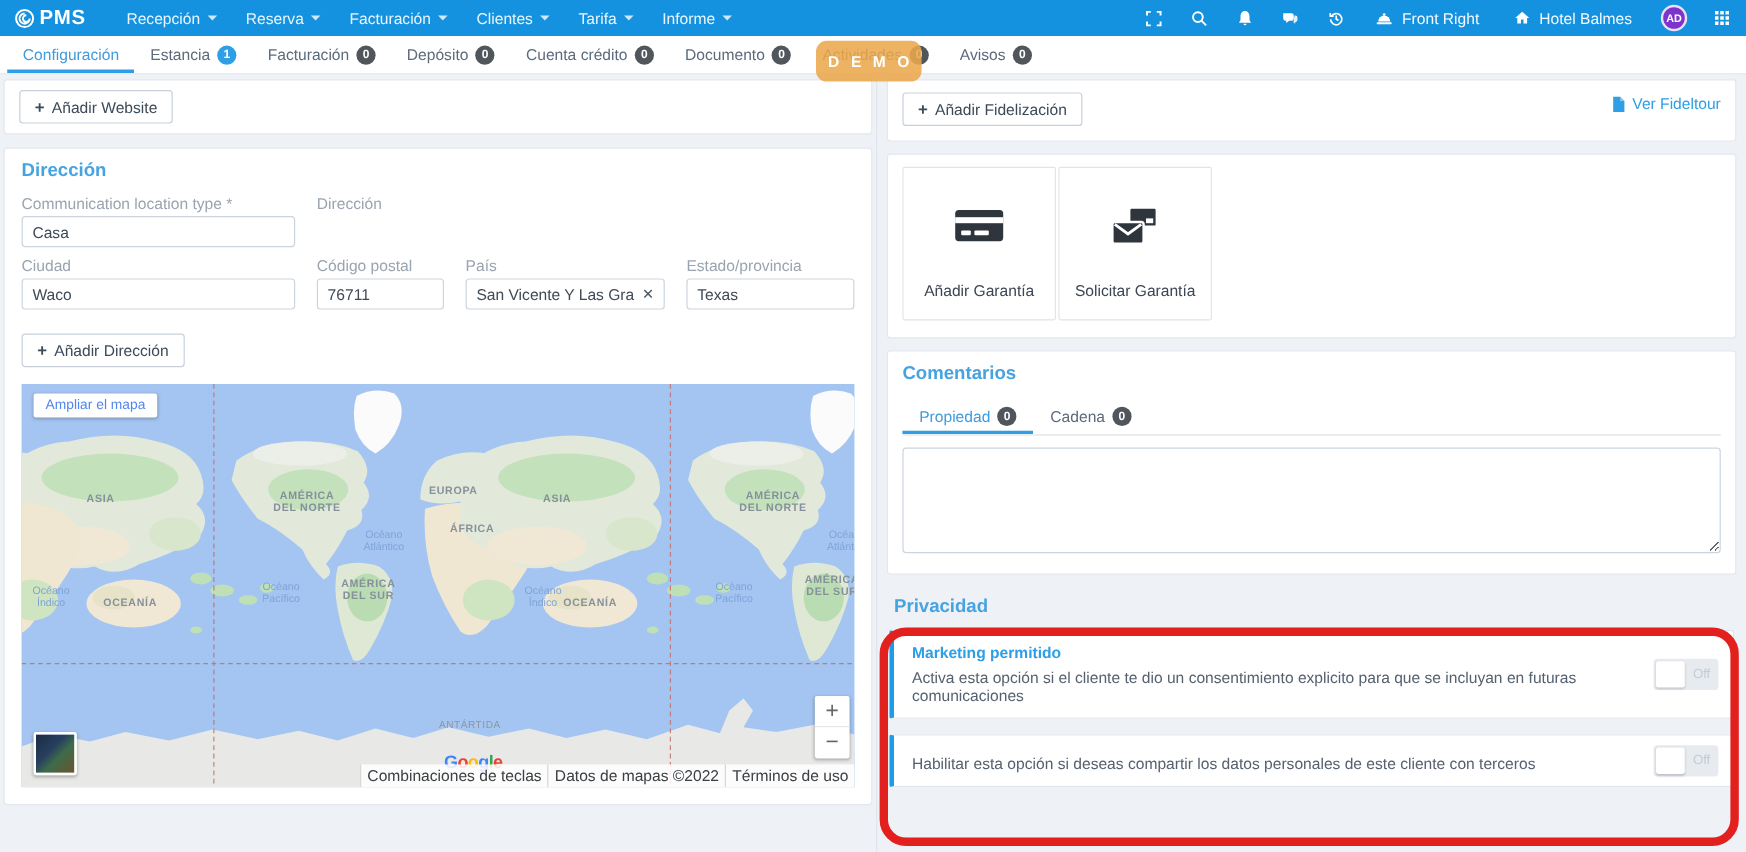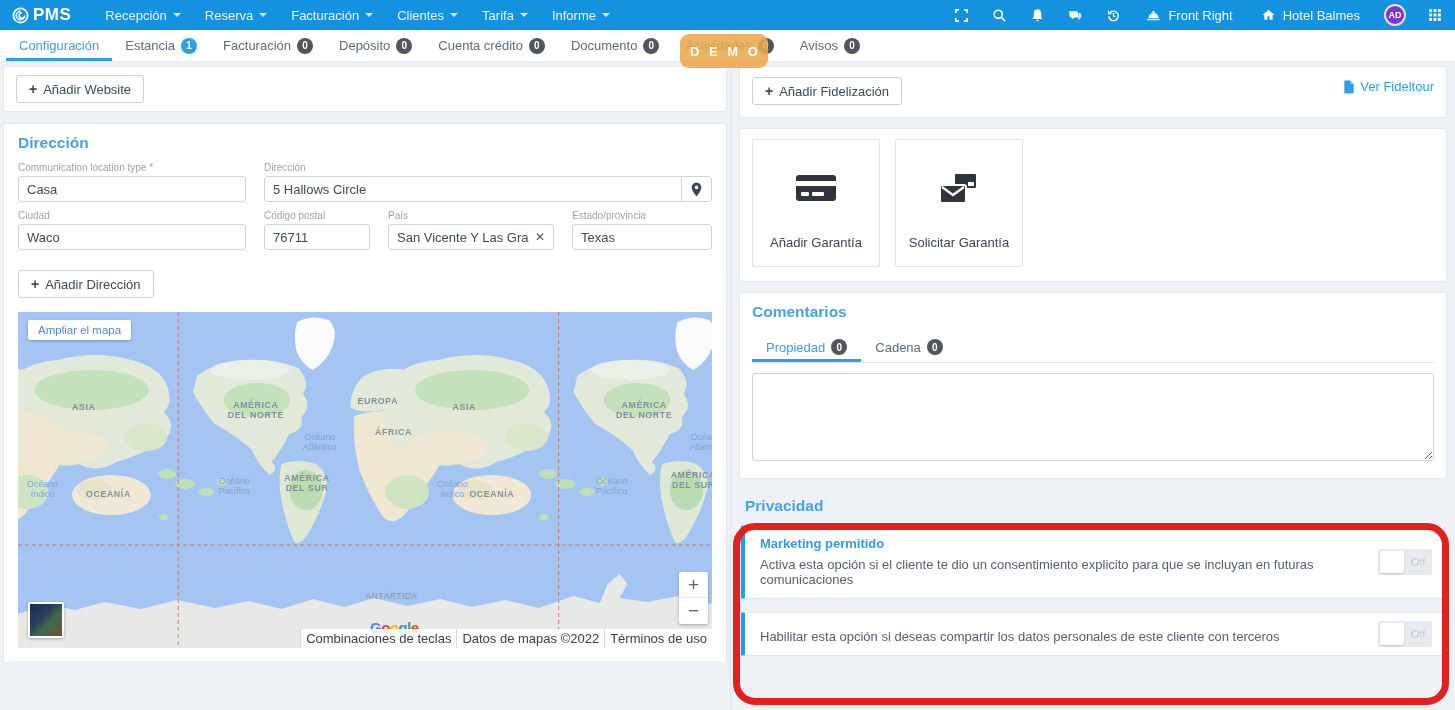--- a/index.html
+++ b/index.html
@@ -38,21 +38,21 @@
   .btn { display:inline-flex; align-items:center; gap:6px; background:#fff; border:1px solid #c8d1db; border-radius:3px; height:28px; padding:0 12px; font-size:13px; color:#3c4a59; cursor:pointer; font-family:inherit; }
   .plus { font-weight:bold; font-size:14px; color:#3c4a59; }
 
   
   .website-card { padding:8px 12px; margin-bottom:11px; }
   .address-card { padding:10px 14px 14px; }
   .address-card h3.sec { margin-bottom:10px; }
   .frow { display:grid; gap:18px; margin-bottom:8px; }
   .frow1 { grid-template-columns:228px 1fr; }
   .frow2 { grid-template-columns:228px 106px 166px 1fr; }
-  .flabel { font-size:10px; color:#9aa4b0; margin-bottom:3px; display:block; }
+  .flabel { font-size:13px; color:#9aa4b0; margin-bottom:3px; display:block; }
   .finput { width:100%; height:26px; border:1px solid #ccd5df; border-radius:3px; padding:0 8px; font-size:13px; color:#3f4a56; font-family:inherit; background:#fff; }
   .igroup { display:flex; align-items:stretch; border:1px solid #ccd5df; border-radius:3px; height:26px; background:#fff; }
   .igroup .finput { border:none; height:24px; flex:1; }
   .pin-btn { width:30px; display:flex; align-items:center; justify-content:center; border-left:1px solid #ccd5df; cursor:pointer; background:#fff; border-radius:0 3px 3px 0; }
   .clearable { display:flex; align-items:center; border:1px solid #ccd5df; border-radius:3px; height:26px; padding:0 8px; gap:6px; background:#fff; }
   .clearable .val { flex:1; white-space:nowrap; overflow:hidden; }
   .clear-x { color:#4a5560; font-weight:bold; cursor:pointer; font-size:12px; }
   .addr-btn { margin-top:12px; }
 
   
@@ -70,21 +70,21 @@
   .google-logo { position:absolute; left:352px; bottom:12px; font-size:15px; font-weight:bold; letter-spacing:-.5px; cursor:pointer; }
   .map-attr { position:absolute; right:0; bottom:0; display:flex; font-size:13px; color:#3c4043; }
   .map-attr span { background:rgba(255,255,255,.85); padding:2px 5px; border-left:1px solid #d7d7d7; cursor:pointer; }
 
   
   .fid-card { padding:10px 12px 12px; margin-bottom:10px; position:relative; }
   .fid-card h3.sec { margin-bottom:14px; }
   .fid-link { position:absolute; right:12px; top:12px; color:#2e9fe4; font-size:13px; display:flex; align-items:center; gap:5px; cursor:pointer; }
   .gar-card { padding:10px 12px 14px; margin-bottom:10px; }
   .gar-card h3.sec { margin-bottom:12px; }
-  .gcards { display:flex; gap:15px; }
+  .gcards { display:flex; gap:2px; }
   .gcard { width:128px; height:128px; border:1px solid #dfe5ec; border-radius:2px; display:flex; flex-direction:column; align-items:center; cursor:pointer; background:#fff; }
   .gcard .gicon { flex:1; display:flex; align-items:center; justify-content:center; }
   .gcard .glabel { margin-bottom:16px; font-size:13px; color:#3c4654; }
   .com-card { padding:10px 12px 14px; margin-bottom:10px; }
   .com-card h3.sec { margin-bottom:14px; }
   .subtabs { display:flex; border-bottom:1px solid #dde3ea; margin-bottom:10px; }
   .subtab { display:flex; align-items:center; gap:6px; padding:4px 14px 7px; font-size:13px; color:#5b6b7c; cursor:pointer; }
   .subtab.active { color:#3f9bdc; box-shadow:inset 0 -3px 0 #2e9fe4; }
   .com-textarea { width:100%; height:88px; border:1px solid #ccd5df; border-radius:3px; resize:vertical; font-family:inherit; font-size:13px; padding:6px 8px; }
 
@@ -248,29 +248,20 @@
       <div class="card address-card">
         <h3 class="sec">Dirección</h3>
 
         <div class="frow frow1">
           <div>
             <label class="flabel">Communication location type *</label>
             <input class="finput" value="Casa" style="">
           </div>
           <div>
             <label class="flabel">Dirección</label>
-            <div class="igroup">
-              <input class="finput" value="5 Hallows Circle" style="">
-              <span class="pin-btn">
-                  <svg width="11" height="15" viewBox="0 0 24 32">
-                    <path d="M12 1C6 1 1.5 5.5 1.5 11.5 1.5 19 12 31 12 31s10.5-12 10.5-19.5C22.5 5.5 18 1 12 1z" fill="#3a4454"></path>
-                    <circle cx="12" cy="11.5" r="4" fill="#fff"></circle>
-                  </svg>
-                </span>
-            </div>
           </div>
         </div>
 
         <div class="frow frow2">
           <div>
             <label class="flabel">Ciudad</label>
             <input class="finput" value="Waco" style="">
           </div>
           <div>
             <label class="flabel">Código postal</label>

